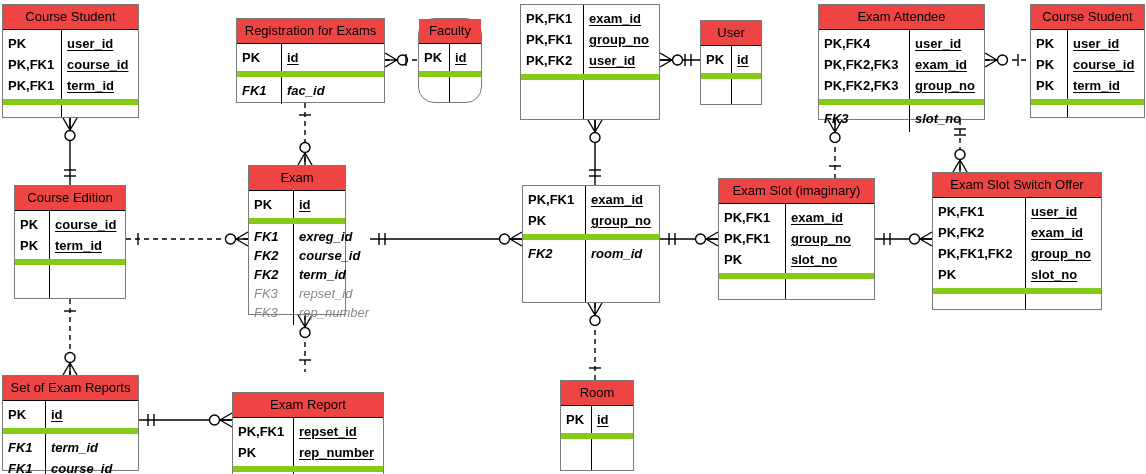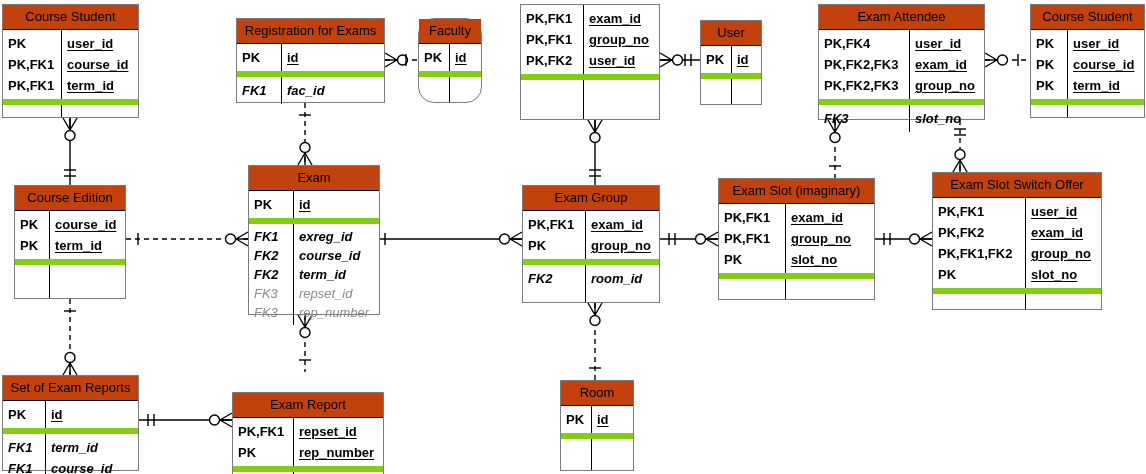--- a/index.html
+++ b/index.html
@@ -1,21 +1,21 @@
 <!DOCTYPE html>
 <html><head>
 <meta charset="utf-8">
 <style>
   html,body{margin:0;padding:0;background:#ffffff;}
   body{font-family:"Liberation Sans",sans-serif;}
   #canvas{position:relative;width:1146px;height:474px;background:#ffffff;overflow:hidden;}
   #rel-layer{position:absolute;left:0;top:0;}
   .entity{position:absolute;box-sizing:border-box;border:1px solid #7b7b7b;background:#ffffff;
           display:flex;flex-direction:column;}
-  .ehead{height:24px;line-height:23px;text-align:center;background:#c2410c;
+  .ehead{height:24px;line-height:23px;text-align:center;background:#ef4444;
          border-bottom:1px solid #000;font-size:13px;color:#000;flex:none;
          white-space:nowrap;overflow:hidden;}
   .ecomp{position:relative;padding:3px 0;}
   .keyc{flex:none;border-bottom:6px solid #84cc16;}
   .bodyc{flex:1;font-style:italic;}
   .vline{position:absolute;top:0;bottom:0;width:1px;background:#000;}
   .row{display:flex;height:21px;line-height:21px;font-size:13px;font-weight:bold;color:#000;
        white-space:nowrap;}
   .kcol{flex:none;box-sizing:border-box;padding-left:5px;}
   .acol{padding-left:6px;}
@@ -306,21 +306,21 @@
           </div>
           <div class="row">
             <span class="kcol" style="width: 34px;">PK</span>
             <span class="acol u">term_id</span>
           </div>
         </div>
         <div class="ecomp bodyc">
           <div class="vline" style="left: 34px;"></div>
         </div>
       </div>
-      <div class="entity entity-exam" style="left: 248px; top: 165px; width: 132px; height: 150px;">
+      <div class="entity entity-exam" style="left: 248px; top: 165px; width: 98px; height: 150px;">
         <div class="ehead">Exam</div>
         <div class="ecomp keyc">
           <div class="vline" style="left: 44px;"></div>
           <div class="row">
             <span class="kcol" style="width: 44px;">PK</span>
             <span class="acol u">id</span>
           </div>
         </div>
         <div class="ecomp bodyc">
           <div class="vline" style="left: 44px;"></div>
@@ -340,21 +340,20 @@
             <span class="kcol" style="width: 44px;">FK3</span>
             <span class="acol">repset_id</span>
           </div>
           <div class="row muted">
             <span class="kcol" style="width: 44px;">FK3</span>
             <span class="acol">rep_number</span>
           </div>
         </div>
       </div>
       <div class="entity entity-exam-group" style="left: 522px; top: 185px; width: 138px; height: 118px;">
-        <div class="ehead">Exam Group</div>
         <div class="ecomp keyc">
           <div class="vline" style="left: 62px;"></div>
           <div class="row">
             <span class="kcol" style="width: 62px;">PK,FK1</span>
             <span class="acol u">exam_id</span>
           </div>
           <div class="row">
             <span class="kcol" style="width: 62px;">PK</span>
             <span class="acol u">group_no</span>
           </div>

